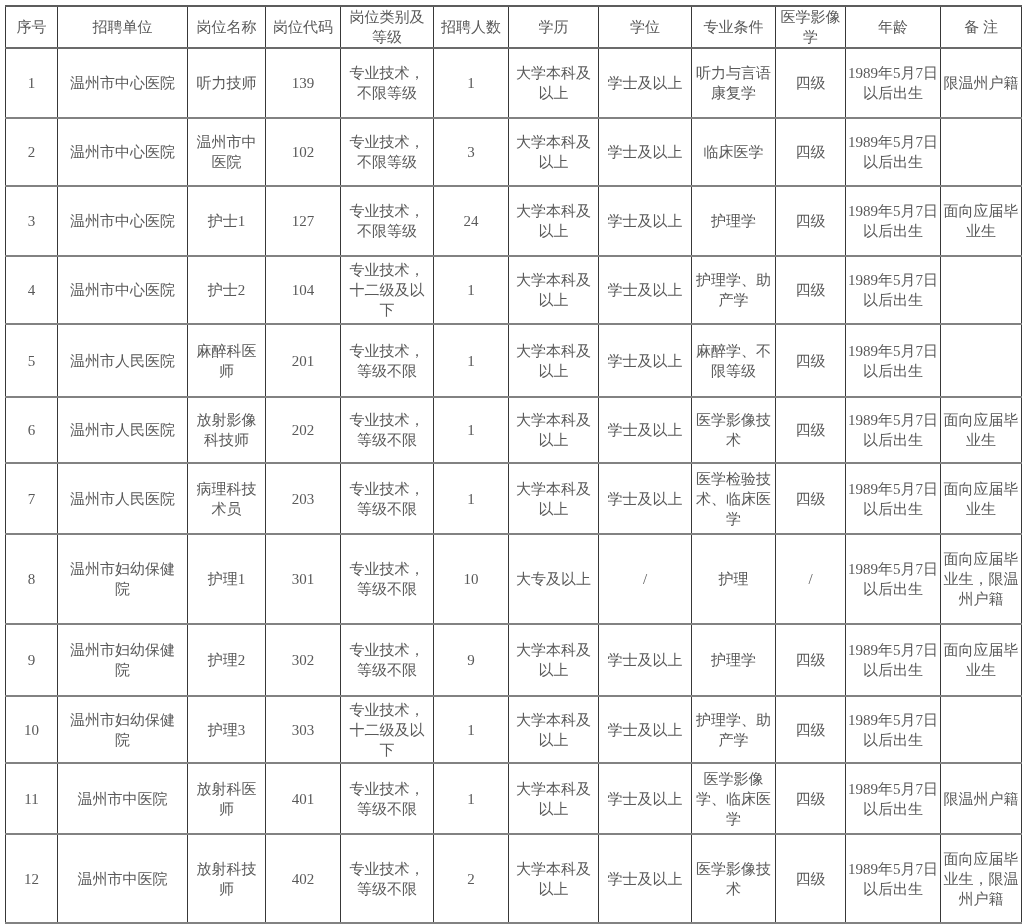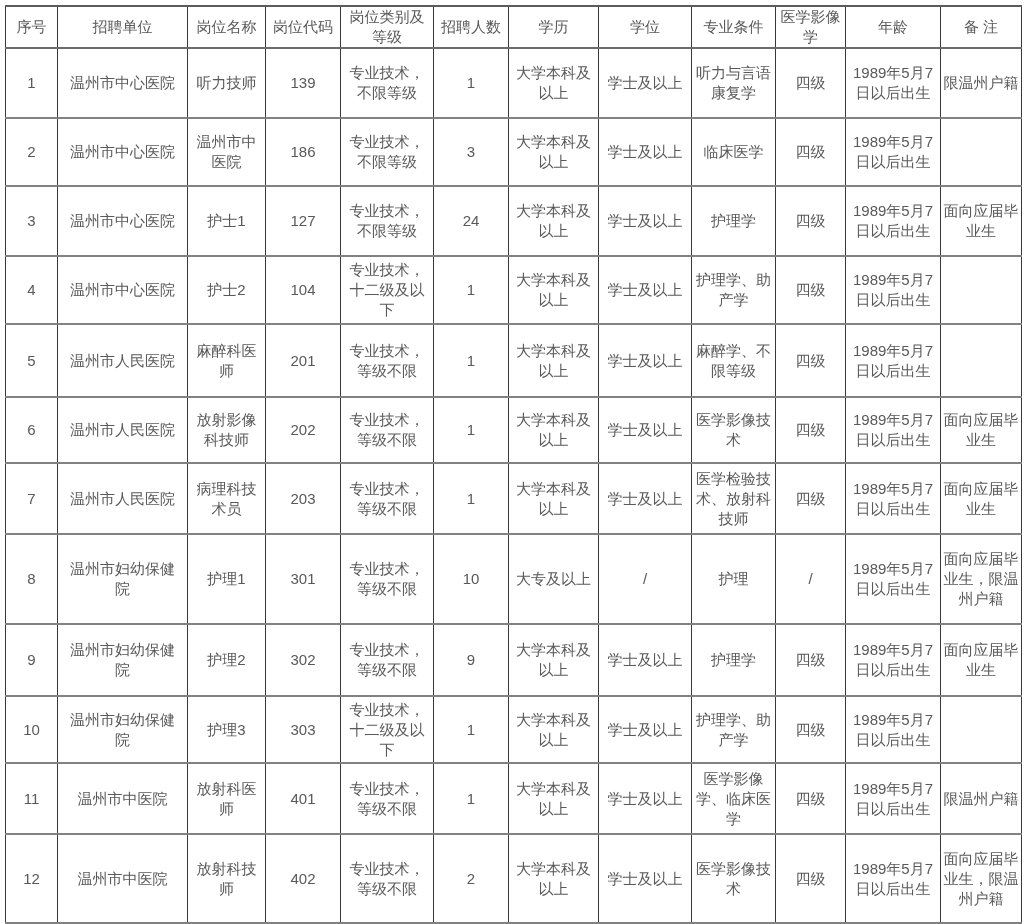--- a/index.html
+++ b/index.html
@@ -2,21 +2,21 @@
 <html><head>
 <meta charset="utf-8">
 <style>
   html, body { margin: 0; padding: 0; background: #ffffff; }
   .page {
     position: relative;
     width: 1024px;
     height: 924px;
     overflow: hidden;
     background: #ffffff;
-    font-family: Liberation Sans, sans-serif;
+    font-family: Liberation Serif, serif;
   }
   table.recruit {
     border-collapse: collapse;
     table-layout: fixed;
     margin: 5px 0 0 5px;
     width: 1016px;
     border-top: 2px solid #5c5c5c;
     border-left: 1px solid #383838;
   }
   table.recruit th,
@@ -100,21 +100,21 @@
           <td>学士及以上</td>
           <td>听力与言语康复学</td>
           <td>四级</td>
           <td>1989年5月7日以后出生</td>
           <td>限温州户籍</td>
         </tr>
         <tr style="height: 68px;">
           <td>2</td>
           <td>温州市中心医院</td>
           <td>温州市中医院</td>
-          <td>186</td>
+          <td>102</td>
           <td>专业技术，不限等级</td>
           <td>3</td>
           <td>大学本科及以上</td>
           <td>学士及以上</td>
           <td>临床医学</td>
           <td>四级</td>
           <td>1989年5月7日以后出生</td>
           <td></td>
         </tr>
         <tr style="height: 70px;">
@@ -175,21 +175,21 @@
         </tr>
         <tr style="height: 71px;">
           <td>7</td>
           <td>温州市人民医院</td>
           <td>病理科技术员</td>
           <td>203</td>
           <td>专业技术，等级不限</td>
           <td>1</td>
           <td>大学本科及以上</td>
           <td>学士及以上</td>
-          <td>医学检验技术、放射科技师</td>
+          <td>医学检验技术、临床医学</td>
           <td>四级</td>
           <td>1989年5月7日以后出生</td>
           <td>面向应届毕业生</td>
         </tr>
         <tr style="height: 90px;">
           <td>8</td>
           <td>温州市妇幼保健院</td>
           <td>护理1</td>
           <td>301</td>
           <td>专业技术，等级不限</td>

